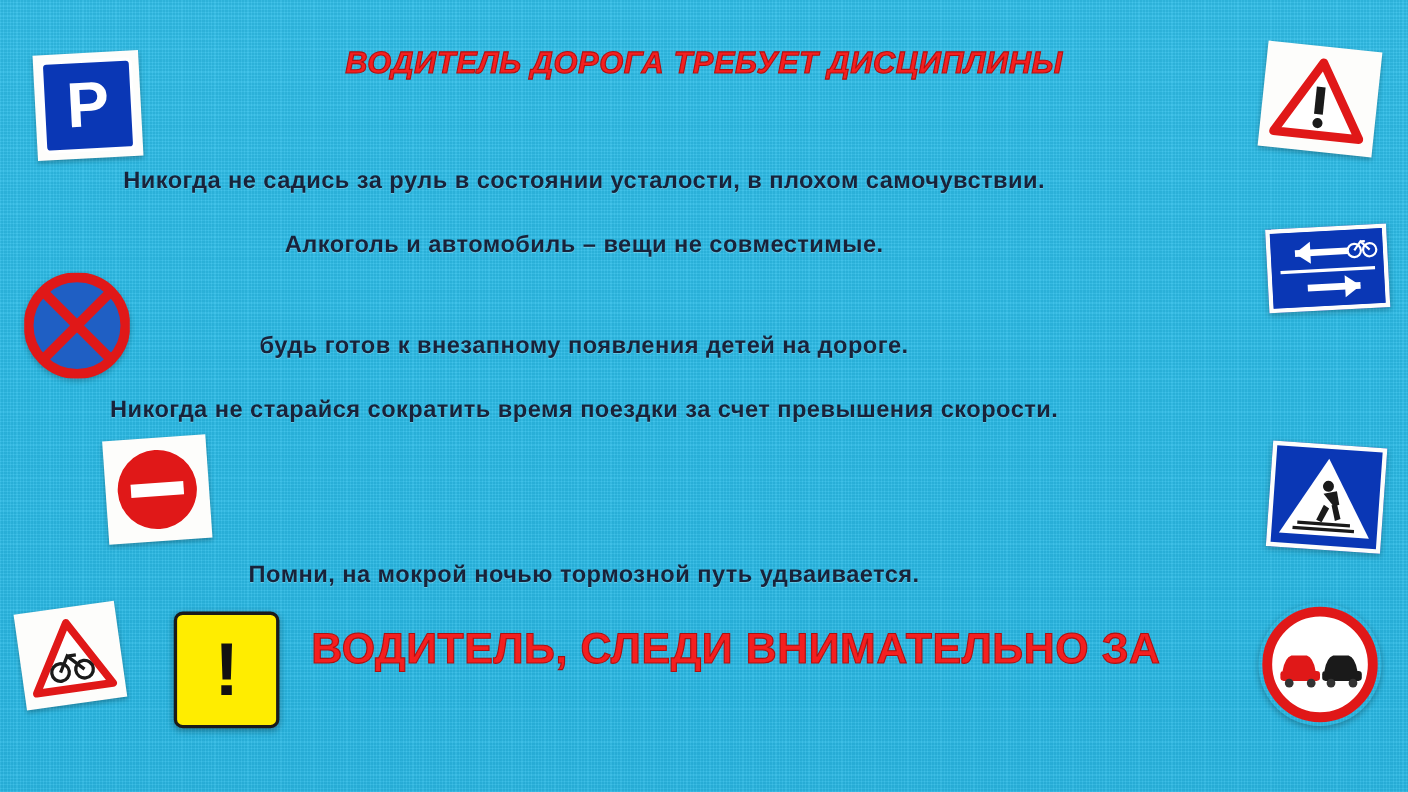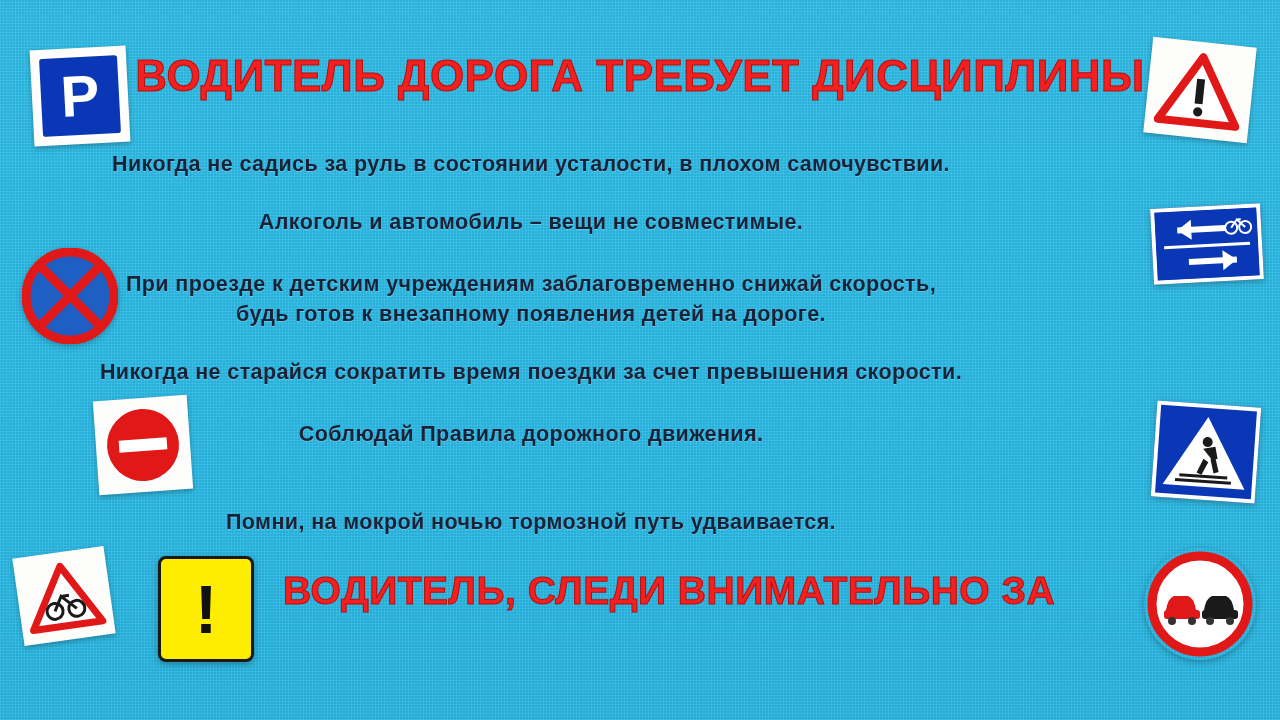--- a/index.html
+++ b/index.html
@@ -30,22 +30,23 @@
     left: 0;
     width: 1280px;
     text-align: center;
     color: #f41f1f;
     font-weight: bold;
     -webkit-text-stroke: 1px #b01010;
     letter-spacing: 0.5px;
     line-height: 1.08;
   }
   #title-top {
-    top: 52px;
-    font-size: 44px;
+    top: 42px;
+    font-size: 28px;
+    font-style: italic;
   }
   #title-bottom {
     top: 570px;
     font-size: 39px;
     padding-left: 29px;
   }
   .body-line {
     position: absolute;
     left: 0;
     width: 1062px;
@@ -183,27 +184,25 @@
 <body>
 
 <div id="poster">
 
   <div class="title" id="title-top">ВОДИТЕЛЬ ДОРОГА ТРЕБУЕТ ДИСЦИПЛИНЫ</div>
 
   <div class="body-line" style="top:150px">Никогда не садись за руль в состоянии усталости, в плохом самочувствии.</div>
 
   <div class="body-line" style="top:208px">Алкоголь и автомобиль – вещи не совместимые.</div>
 
-  <div class="body-line" style="top:270px">При проезде к детским учреждениям заблаговременно снижай скорость,</div>
 
   <div class="body-line" style="top:300px">будь готов к внезапному появления детей на дороге.</div>
 
   <div class="body-line" style="top:358px">Никогда не старайся сократить время поездки за счет превышения скорости.</div>
 
-  <div class="body-line" style="top:420px">Соблюдай Правила дорожного движения.</div>
 
 
   <div class="body-line" style="top:508px">Помни, на мокрой ночью тормозной путь удваивается.</div>
 
   <div class="title" id="title-bottom">
     <div>ВОДИТЕЛЬ, СЛЕДИ ВНИМАТЕЛЬНО ЗА</div>
   </div>
 
   <div class="sign plate" id="sign-parking">
     <div class="inner">P</div>

